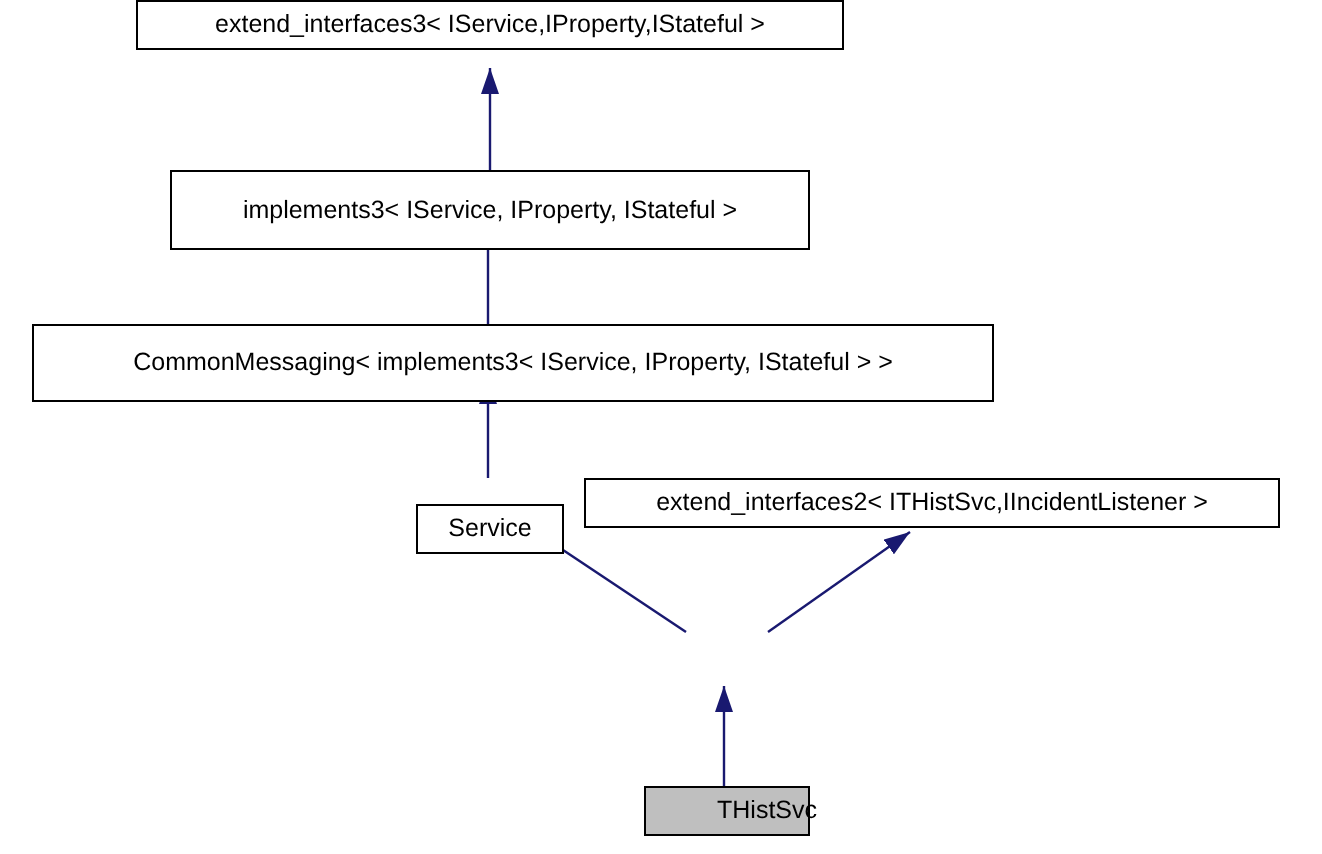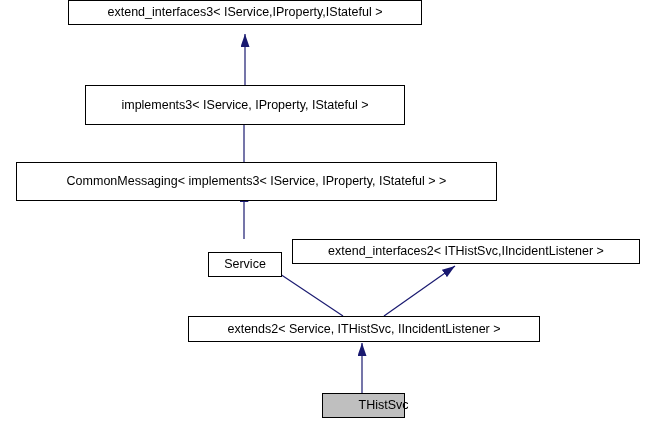--- a/index.html
+++ b/index.html
@@ -74,17 +74,16 @@
   <div class="node" id="n-extend-interfaces3">extend_interfaces3&lt; IService,IProperty,IStateful &gt;</div>
 
   <div class="node" id="n-implements3">implements3&lt; IService, IProperty, IStateful &gt;</div>
 
   <div class="node" id="n-commonmessaging">CommonMessaging&lt; implements3&lt; IService, IProperty, IStateful &gt; &gt;</div>
 
   <div class="node" id="n-service">Service</div>
 
   <div class="node" id="n-extend-interfaces2">extend_interfaces2&lt; ITHistSvc,IIncidentListener &gt;</div>
 
-  <div class="node" id="n-extends2">extends2&lt; Service, ITHistSvc, IIncidentListener &gt;</div>
 
   <div class="node current" id="n-thistsvc">THistSvc</div>
 
 </div>
 
 </body></html>

